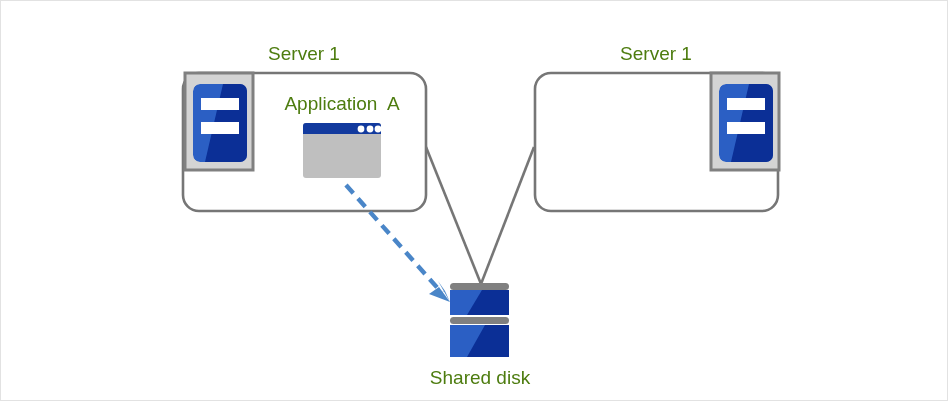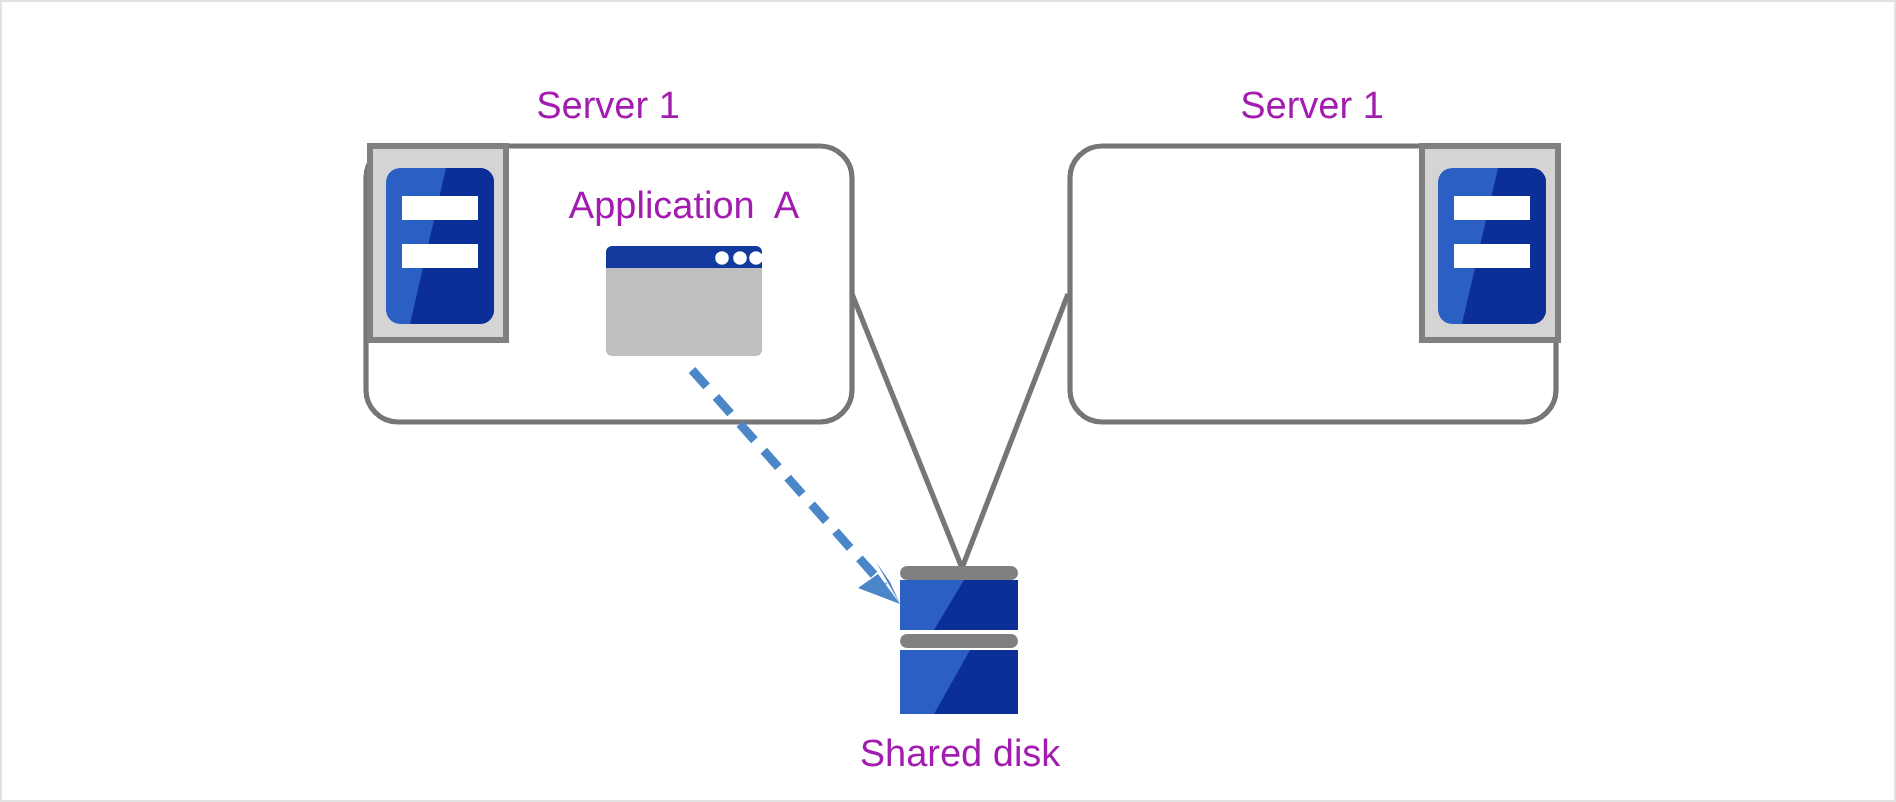--- a/index.html
+++ b/index.html
@@ -21,21 +21,21 @@
   }
   .diagram-svg {
     position: absolute;
     left: 0;
     top: 0;
     width: 948px;
     height: 401px;
   }
   .label {
     position: absolute;
-    color: #a21caf;
+    color: #4d7c0f;
     font-size: 19px;
     line-height: 22px;
     white-space: pre;
     font-family: "Liberation Sans", sans-serif;
   }
   #server1-title { left: 181px; top: 42px; width: 244px; text-align: center; }
   #server2-title { left: 533px; top: 42px; width: 244px; text-align: center; }
   #app-a-title   { left: 262px; top: 92px; width: 158px; text-align: center; }
   #disk-title    { left: 400px; top: 366px; width: 158px; text-align: center; }
 </style>

